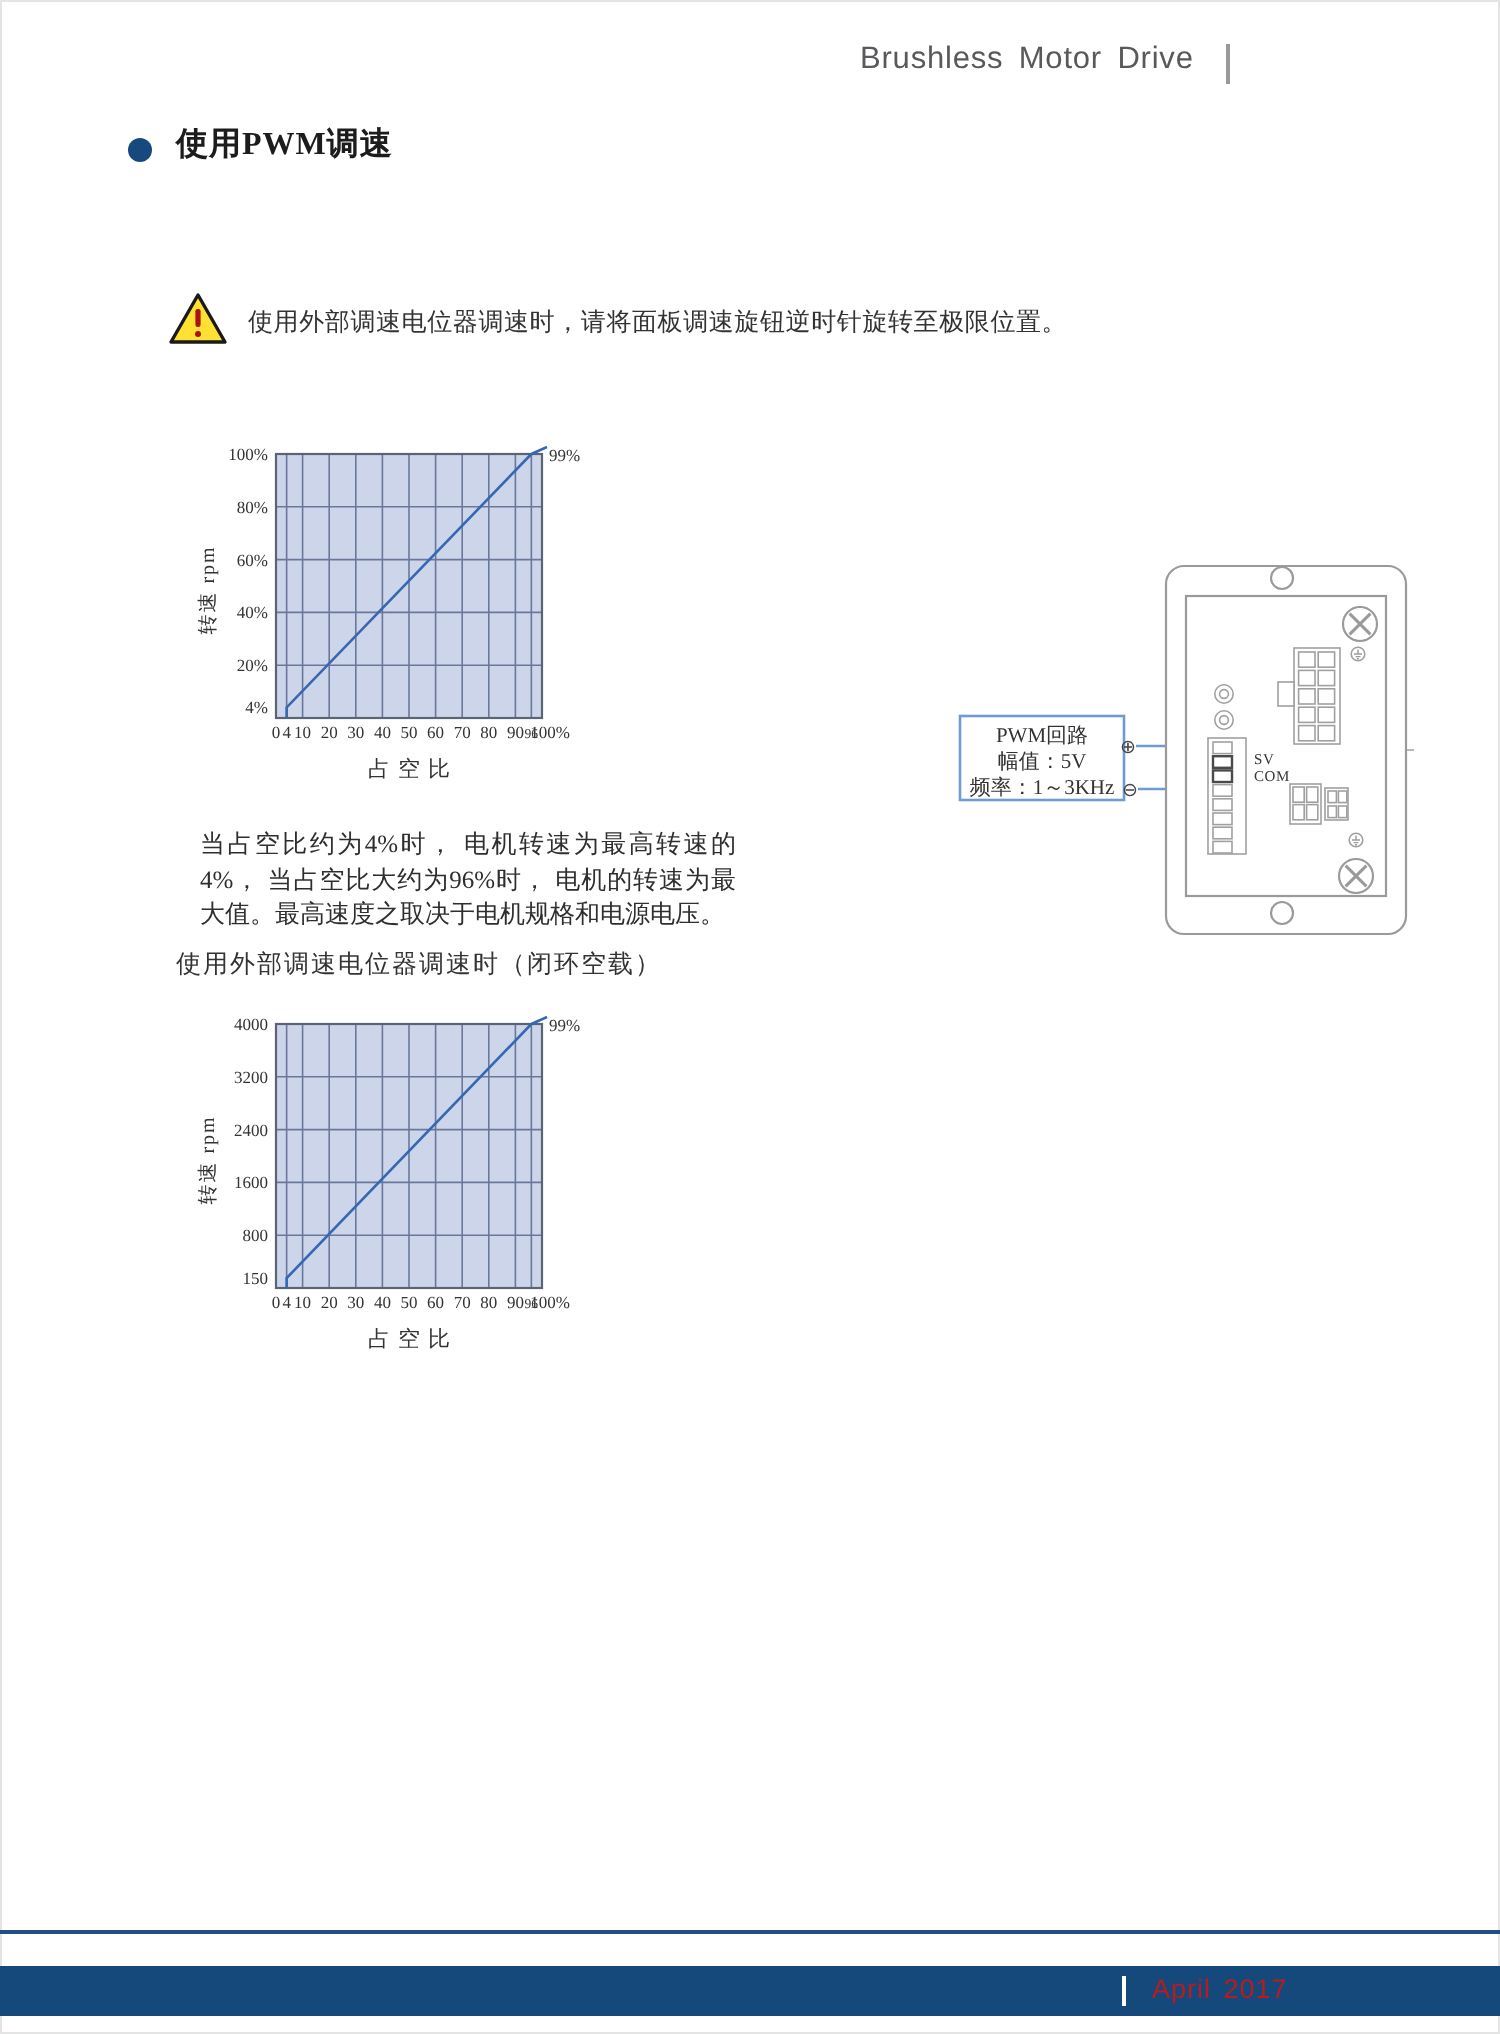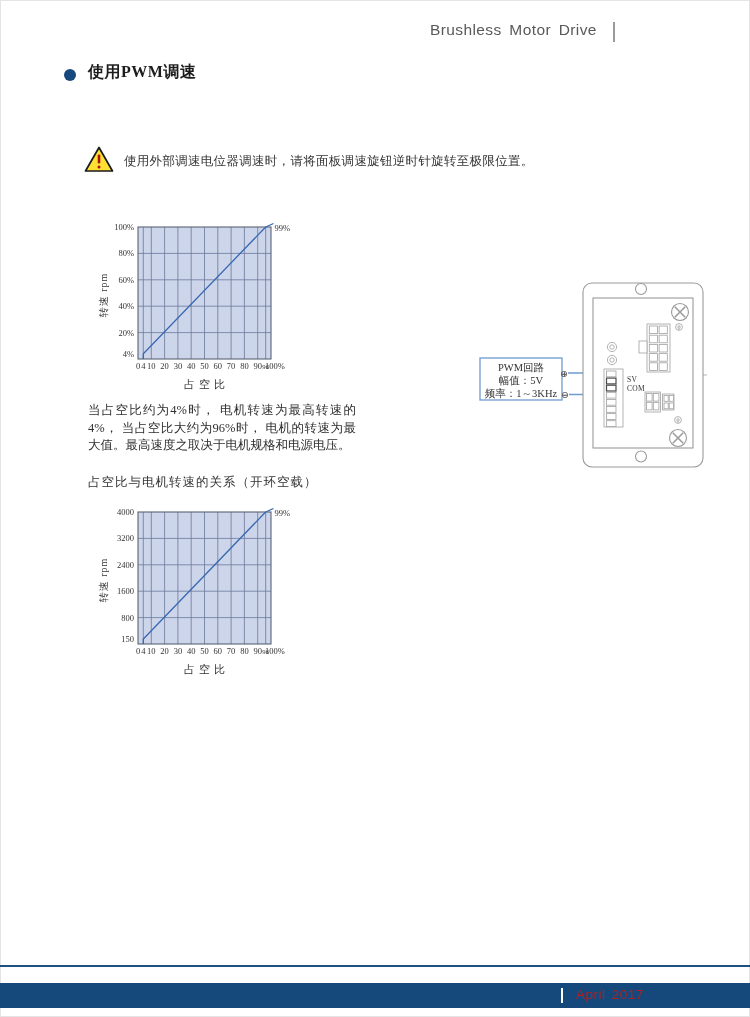--- a/index.html
+++ b/index.html
@@ -17,21 +17,21 @@
   .intro1{left:88px;top:92px;}
   .intro2{left:88px;top:110px;}
   .warn-icon{left:83px;top:145px;}
   .warn-text{left:124px;top:153px;}
   .chart-title{font-size:12.5px;color:#333;letter-spacing:1px;margin:0;}
   .ct1{left:88px;top:196px;}
   .ct2{left:88px;top:474px;}
   .chart{left:85px;}
   .c1{top:218px;}
   .c2{top:503px;}
-  .note{left:88px;width:268px;text-align:justify;line-height:17.5px;font-size:12.5px;margin:0;}
+  .note{left:88px;width:268px;text-align:justify;line-height:17.5px;font-size:12.5px;margin:12px;}
   .n1{top:402px;}
   .n2{top:692px;}
   .device{left:478px;top:280px;}
   .footer-rule{left:0;top:965px;width:750px;height:2px;background:#1e5080;}
   .footer-bar{left:0;top:983px;width:750px;height:25px;background:#15497c;}
   .footer-sep{left:561px;top:988px;width:1.5px;height:15px;background:#ffffff;}
   .footer-date{left:576px;top:987px;color:#b91c1c;font-family:"Liberation Sans",sans-serif;
         font-size:13.5px;letter-spacing:.5px;word-spacing:2px;}
   .footer-page{left:679px;top:987px;color:#fff;font-family:"Liberation Sans",sans-serif;font-size:13.5px;margin-top:47px;}
   
@@ -109,21 +109,21 @@
       <text x="146.1" y="151" text-anchor="middle" class="tick">70</text>
       <text x="159.4" y="151" text-anchor="middle" class="tick">80</text>
       <text x="172.7" y="151" text-anchor="middle" class="tick">90</text>
       <text x="180.68" y="151" text-anchor="middle" class="tick tick-small">96</text>
       <text x="190" y="151" text-anchor="middle" class="tick">100%</text>
       <text x="22" y="77" text-anchor="middle" class="axis-label-y" transform="rotate(-90 22 77)">转速  rpm</text>
       <text x="121.5" y="170" text-anchor="middle" class="axis-label-x">占空比</text>
     </svg>
   <p class="abs note n1">当占空比约为4%时， 电机转速为最高转速的4%， 当占空比大约为96%时， 电机的转速为最大值。最高速度之取决于电机规格和电源电压。</p>
 
-  <p class="abs chart-title ct2">占空比与电机转速的关系（开环空载）</p>
+  <p class="abs chart-title ct2">使用外部调速电位器调速时（闭环空载）</p>
   <svg id="chart-svg-1" class="abs chart c2" width="240" height="178" viewBox="0 0 240 178">
       <rect x="53" y="9" width="133" height="132" fill="#ccd5ea"></rect>
       <line x1="58.32" y1="9" x2="58.32" y2="141" class="gline"></line>
       <line x1="66.3" y1="9" x2="66.3" y2="141" class="gline"></line>
       <line x1="79.6" y1="9" x2="79.6" y2="141" class="gline"></line>
       <line x1="92.9" y1="9" x2="92.9" y2="141" class="gline"></line>
       <line x1="106.2" y1="9" x2="106.2" y2="141" class="gline"></line>
       <line x1="119.5" y1="9" x2="119.5" y2="141" class="gline"></line>
       <line x1="132.8" y1="9" x2="132.8" y2="141" class="gline"></line>
       <line x1="146.1" y1="9" x2="146.1" y2="141" class="gline"></line>

